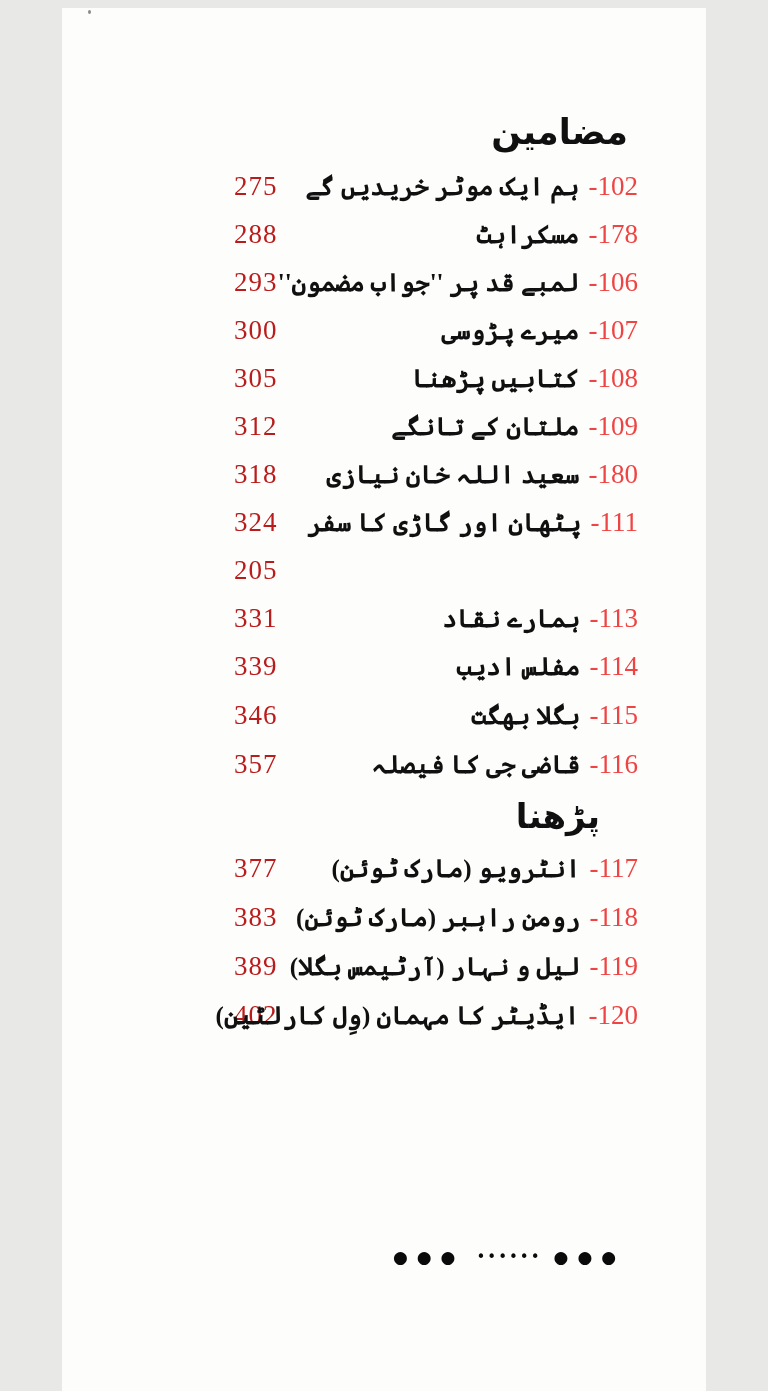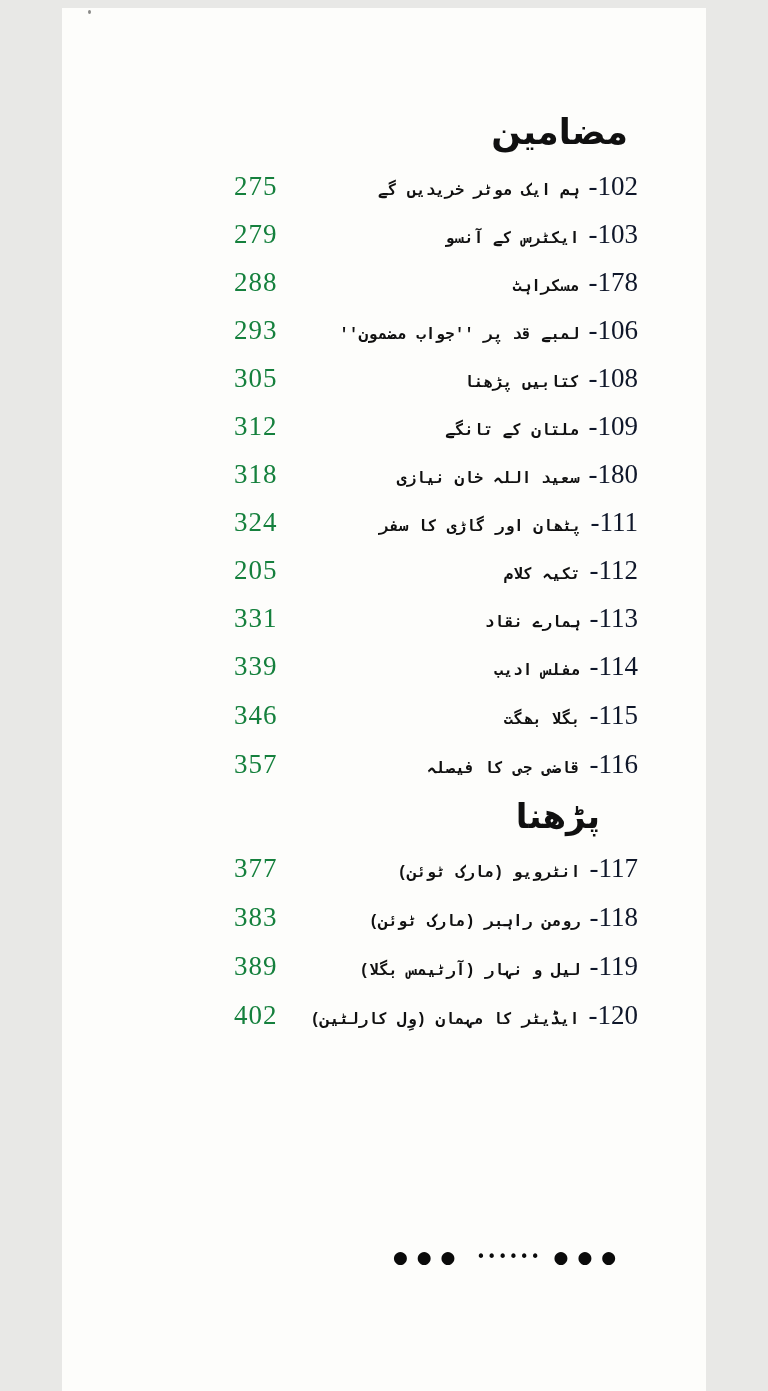--- a/index.html
+++ b/index.html
@@ -51,41 +51,41 @@
   }
   .row  { position: relative; height: 48px; }
   .row2 { position: relative; height: 49px; }
   .pnum {
     position: absolute;
     left: 172px; top: 0;
     line-height: 48px;
     font-family: "Liberation Serif", serif;
     font-size: 27px;
     letter-spacing: 1px;
-    color: #15803d;
+    color: #b91c1c;
   }
   .row2 .pnum { line-height: 49px; }
   .entry {
     position: absolute;
     right: 68px; top: 0;
     line-height: 48px;
     direction: rtl;
     white-space: nowrap;
   }
   .row2 .entry { line-height: 49px; }
   .enum {
     font-family: "Liberation Serif", serif;
     font-size: 27px;
     font-weight: normal;
     margin-left: 9px;
-    color: #0f172a;
+    color: #ef4444;
   }
   .etitle {
-    font-family: Liberation Mono, monospace;
-    font-size: 16px;
+    font-family: Liberation Serif, serif;
+    font-size: 25px;
     font-weight: bold;
     color: #101010;
   }
   .footer {
     position: absolute;
     top: 1238px;
     left: 0;
     width: 768px;
     text-align: center;
     padding-left: 126px;
@@ -112,50 +112,49 @@
 
   <div class="speck"></div>
 
   <h1 class="sec h-essays" lang="ur">مضامین</h1>
 
   <div class="row">
     <span class="pnum">275</span>
     <span class="entry" dir="rtl" lang="ur"><span class="enum">102-</span><span class="etitle">ہم ایک موٹر خریدیں گے</span></span>
   </div>
   <div class="row">
-    <span class="pnum">279</span>
-    <span class="entry" dir="rtl" lang="ur"><span class="enum">103-</span><span class="etitle">ایکٹرس کے آنسو</span></span>
-  </div>
-  <div class="row">
     <span class="pnum">288</span>
     <span class="entry" dir="rtl" lang="ur"><span class="enum">178-</span><span class="etitle">مسکراہٹ</span></span>
   </div>
   <div class="row">
     <span class="pnum">293</span>
     <span class="entry" dir="rtl" lang="ur"><span class="enum">106-</span><span class="etitle">لمبے قد پر ''جواب مضمون''</span></span>
+  </div>
+  <div class="row">
+    <span class="pnum">300</span>
+    <span class="entry" dir="rtl" lang="ur"><span class="enum">107-</span><span class="etitle">میرے پڑوسی</span></span>
   </div>
   <div class="row">
     <span class="pnum">305</span>
     <span class="entry" dir="rtl" lang="ur"><span class="enum">108-</span><span class="etitle">کتابیں پڑھنا</span></span>
   </div>
   <div class="row">
     <span class="pnum">312</span>
     <span class="entry" dir="rtl" lang="ur"><span class="enum">109-</span><span class="etitle">ملتان کے تانگے</span></span>
   </div>
   <div class="row">
     <span class="pnum">318</span>
     <span class="entry" dir="rtl" lang="ur"><span class="enum">180-</span><span class="etitle">سعید اللہ خان نیازی</span></span>
   </div>
   <div class="row">
     <span class="pnum">324</span>
     <span class="entry" dir="rtl" lang="ur"><span class="enum">111-</span><span class="etitle">پٹھان اور گاڑی کا سفر</span></span>
   </div>
   <div class="row">
     <span class="pnum">205</span>
-    <span class="entry" dir="rtl" lang="ur"><span class="enum">112-</span><span class="etitle">تکیہ کلام</span></span>
   </div>
   <div class="row">
     <span class="pnum">331</span>
     <span class="entry" dir="rtl" lang="ur"><span class="enum">113-</span><span class="etitle">ہمارے نقاد</span></span>
   </div>
 
 
   <div class="row2">
     <span class="pnum">339</span>
     <span class="entry" dir="rtl" lang="ur"><span class="enum">114-</span><span class="etitle">مفلس ادیب</span></span>

